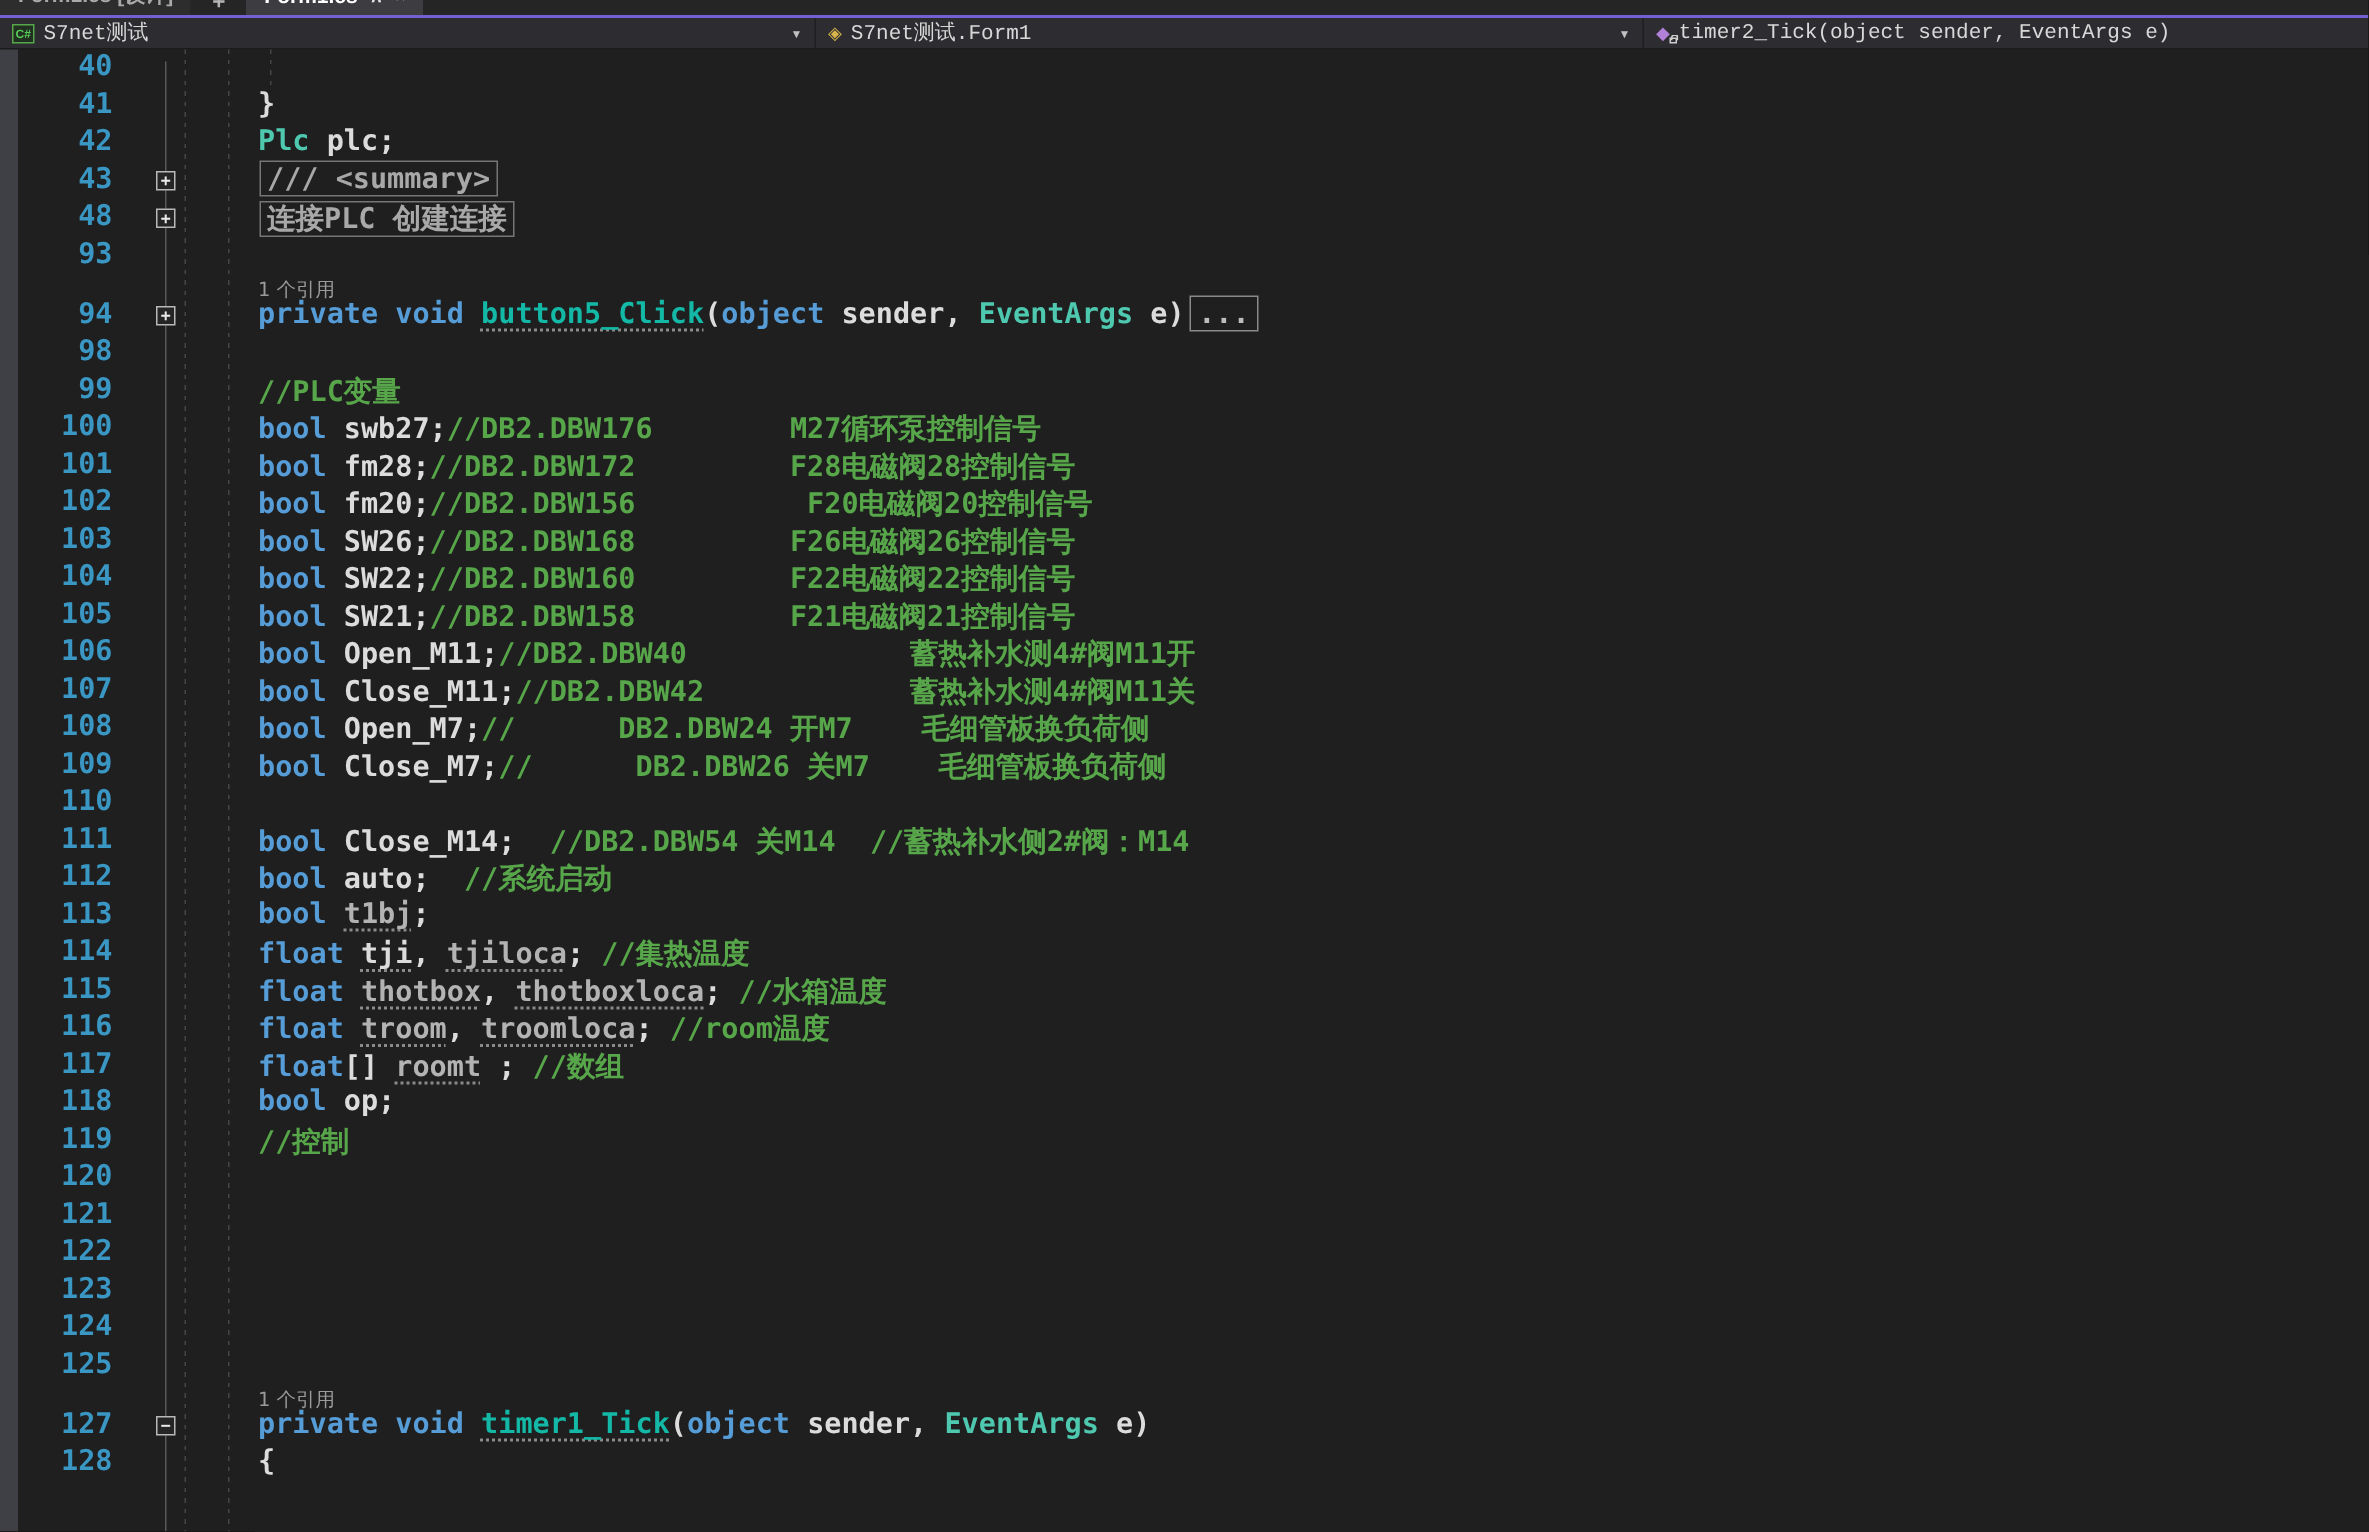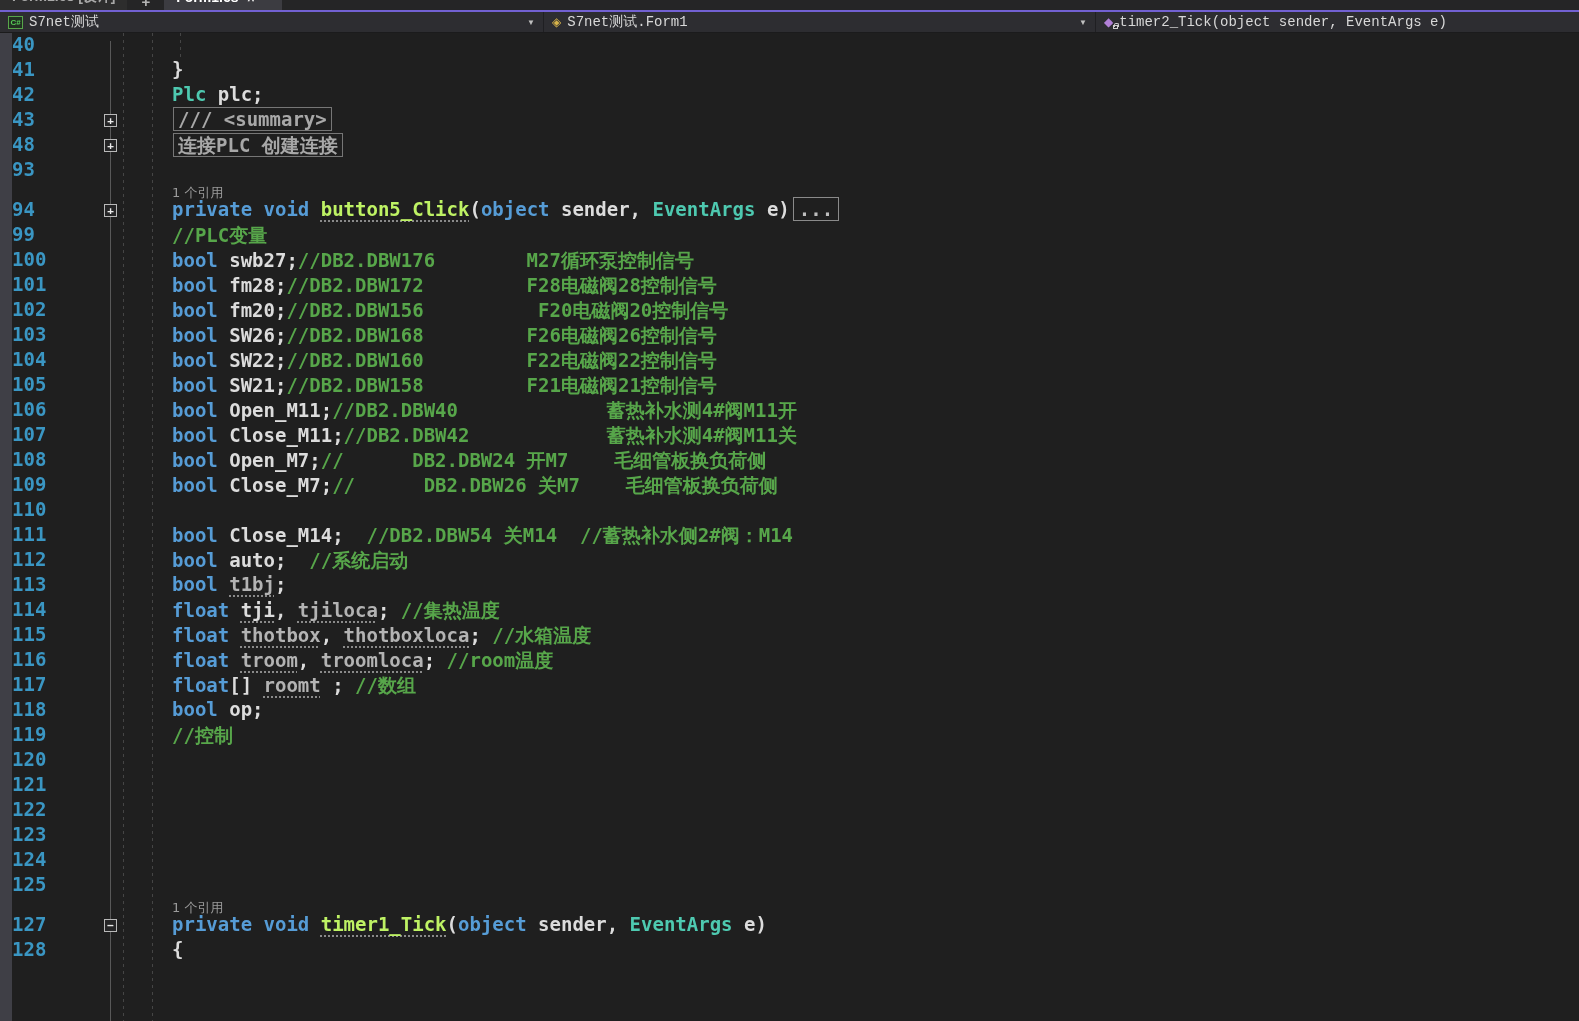--- a/index.html
+++ b/index.html
@@ -33,28 +33,28 @@
   .gutterstrip { position:absolute; left:0; top:0; width:12px; height:100%; background:#3f3f46; }
   .foldline { position:absolute; left:110px; top:8px; bottom:0; width:1px; background:#585858; }
   .iguide { position:absolute; top:0; bottom:0; width:1px;
             background:repeating-linear-gradient(180deg,#454545 0 3px,transparent 3px 7px); }
   .iguide.g1 { left:123px; } .iguide.g2 { left:152px; }
   .iguide.gdeep { left:180px; top:0; height:24px; bottom:auto; }
 
   .code-row { position:relative; height:25px; }
   .lens-row { position:relative; height:15px;text-align:right; }
   .lens-row .lens { position:absolute; left:172px; top:1px; color:#9a9a9a; font:13px "DejaVu Sans", sans-serif; white-space:pre; }
-  .ln { position:absolute; left:12px; width:63px; text-align:left; top:0; line-height:25px;
+  .ln { position:absolute; left:12px; width:63px; text-align:right; top:0; line-height:25px;
         color:#3a96c3; font:bold 19px "DejaVu Sans Mono", monospace; }
   .foldbox { position:absolute; left:104px; top:6px; width:13px; height:13px; border:1px solid #b9b9b9; background:#252526; color:#e9e9e9; font:bold 11px "DejaVu Sans Mono", monospace; line-height:11px; text-align:center; }
   .code { position:absolute; left:172px; top:0; line-height:25px; white-space:pre; font:bold 19px "DejaVu Sans Mono", monospace; }
 
   .tk-k  { color:#569cd6; }
   .tk-ty { color:#4ec9b0;text-align:center; }
-  .tk-m  { color:#bef264;margin-top:30px; }
+  .tk-m  { color:#14b8a6;margin-top:30px; }
   .tk-p  { color:#dcdcdc; }
   .tk-c  { color:#57a64a; }
   .tk-g  { color:#a8a8a8;text-align:right; }
   .tk-dim{ color:#b3b3b3; }
   .u   { text-decoration:underline dotted #8a8a8a 2px; text-underline-offset:4px; }
   .box { border:1px solid #767676; padding:0 4px; margin-left:1px; }
   .boxdots { border:1px solid #8a8a8a; padding:0 5px; margin-left:3px; color:#bdbdbd; }
 </style>
 </head>
 <body>
@@ -128,20 +128,24 @@
         </div>
         <div class="lens-row">
           <span class="lens">1 个引用</span>
         </div>
         <div class="code-row">
           <span class="ln">94</span>
           <span class="foldbox">+</span>
           <span class="code"><span class="tk-k">private void </span><span class="tk-m u">button5_Click</span><span class="tk-p">(</span><span class="tk-k">object</span><span class="tk-p"> sender, </span><span class="tk-ty">EventArgs</span><span class="tk-p"> e)</span><span class="tk-p boxdots">...</span></span>
         </div>
         <div class="code-row">
+          <span class="ln">98</span>
+          <span class="code"></span>
+        </div>
+        <div class="code-row">
           <span class="ln">99</span>
           <span class="code"><span class="tk-c">//PLC变量</span></span>
         </div>
         <div class="code-row">
           <span class="ln">100</span>
           <span class="code"><span class="tk-k">bool </span><span class="tk-p">swb27;</span><span class="tk-c">//DB2.DBW176        M27循环泵控制信号</span></span>
         </div>
         <div class="code-row">
           <span class="ln">101</span>
           <span class="code"><span class="tk-k">bool </span><span class="tk-p">fm28;</span><span class="tk-c">//DB2.DBW172         F28电磁阀28控制信号</span></span>

